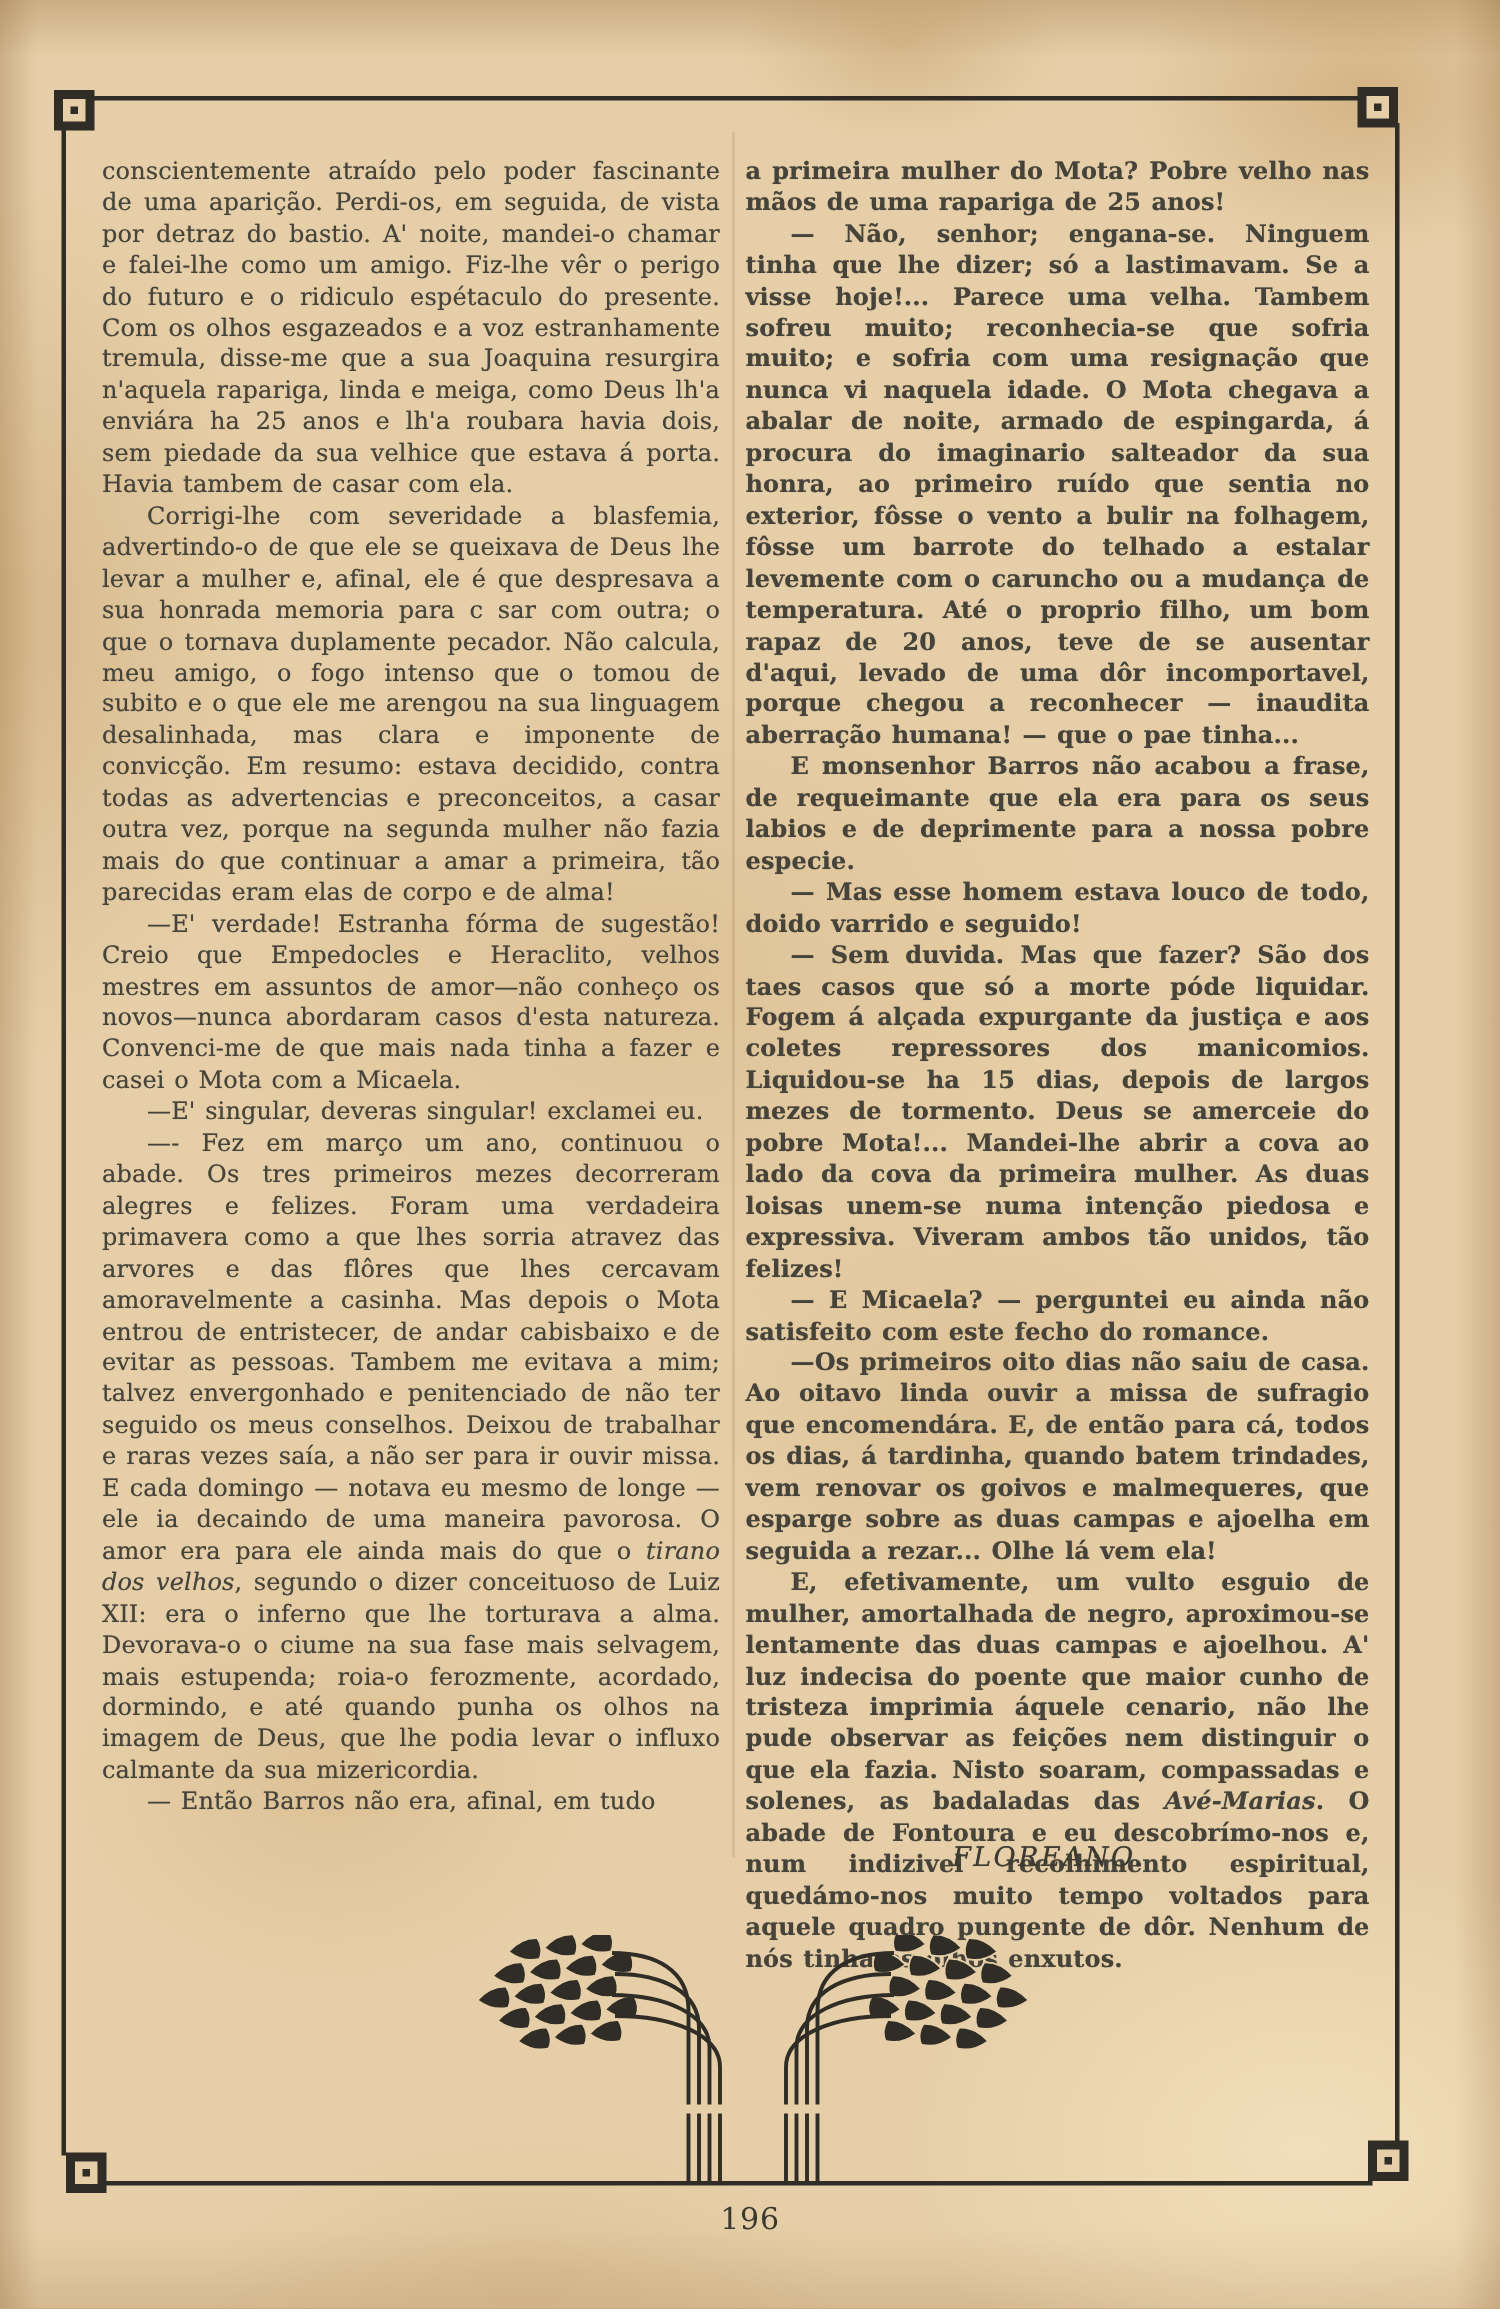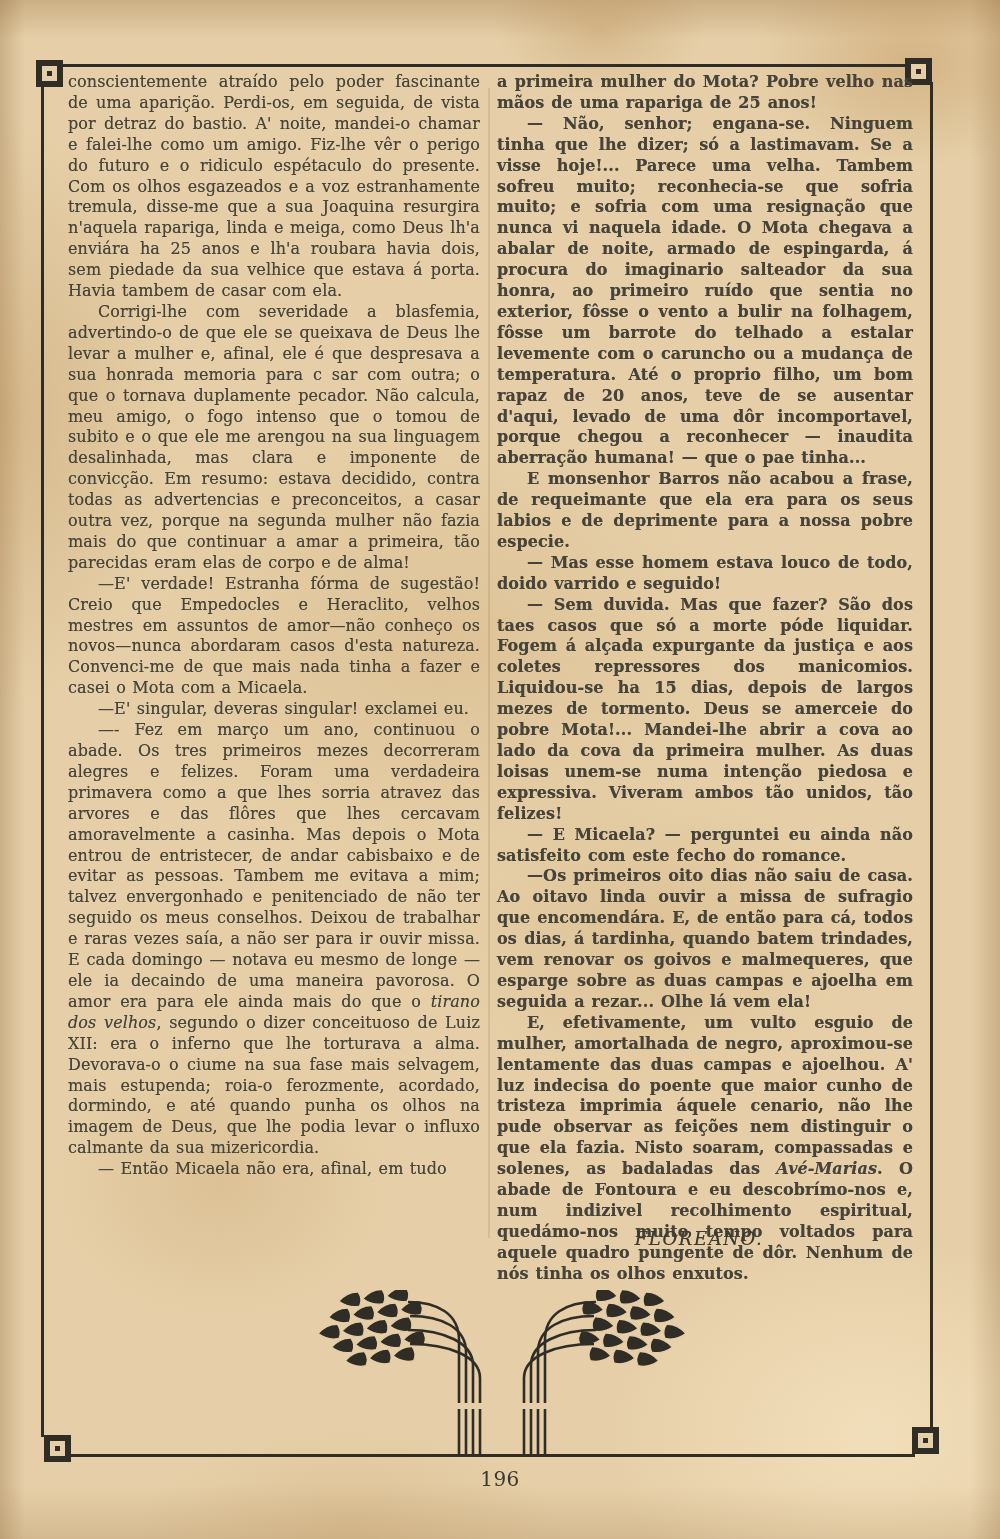--- a/index.html
+++ b/index.html
@@ -32,21 +32,21 @@
   .line-bottom{left:68px;top:1454px;width:847px;height:3px;}
   .corner{position:absolute;width:27px;height:27px;background:var(--frame);}
   .corner::before{content:"";position:absolute;inset:6px;background:var(--paper);}
   .corner::after{content:"";position:absolute;inset:11px;background:var(--frame);}
   .corner-tl{left:36px;top:60px;}
   .corner-tr{left:905px;top:58px;}
   .corner-bl{left:44px;top:1435px;}
   .corner-br{left:912px;top:1427px;}
   .gutter{position:absolute;left:488px;top:88px;width:2px;height:1150px;background:rgba(110,80,45,.14);}
   .col{
-    position:absolute;top:72px;
+    position:absolute;top:104px;
     font-size:16px;line-height:20.9px;
     text-align:justify;text-justify:inter-word;
     letter-spacing:.1px;word-spacing:1.2px;
     hyphens:auto;-webkit-hyphens:auto;
     text-shadow:0 0 .5px rgba(58,54,44,.55);
   }
   .col-left{left:68px;width:412px;}
   .col-right{left:497px;width:416px;font-weight:bold;}
   .col p{margin:0;text-indent:30px;}
   .col p.noindent{text-indent:0;}
@@ -78,21 +78,21 @@
   <div class="corner corner-br"></div>
 
   <div class="gutter"></div>
 
   <div class="col col-left">
       <p class="noindent"><span>conscientemente atraído pelo poder fascinante de uma aparição. Perdi-os, em seguida, de vista por detraz do bastio. A' noite, mandei-o chamar e falei-lhe como um amigo. Fiz-lhe vêr o perigo do futuro e o ridiculo espétaculo do presente. Com os olhos esgazeados e a voz estranhamente tremula, disse-me que a sua Joaquina resurgira n'aquela rapariga, linda e meiga, como Deus lh'a enviára ha 25 anos e lh'a roubara havia dois, sem piedade da sua velhice que estava á porta. Havia tambem de casar com ela.</span></p>
       <p><span>Corrigi-lhe com severidade a blasfemia, advertindo-o de que ele se queixava de Deus lhe levar a mulher e, afinal, ele é que despresava a sua honrada memoria para c sar com outra; o que o tornava duplamente pecador. Não calcula, meu amigo, o fogo intenso que o tomou de subito e o que ele me arengou na sua linguagem desalinhada, mas clara e imponente de convicção. Em resumo: estava decidido, contra todas as advertencias e preconceitos, a casar outra vez, porque na segunda mulher não fazia mais do que continuar a amar a primeira, tão parecidas eram elas de corpo e de alma!</span></p>
       <p><span>—E' verdade! Estranha fórma de sugestão! Creio que Empedocles e Heraclito, velhos mestres em assuntos de amor—não conheço os novos—nunca abordaram casos d'esta natureza. Convenci-me de que mais nada tinha a fazer e casei o Mota com a Micaela.</span></p>
       <p><span>—E' singular, deveras singular! exclamei eu.</span></p>
       <p><span>—- Fez em março um ano, continuou o abade. Os tres primeiros mezes decorreram alegres e felizes. Foram uma verdadeira primavera como a que lhes sorria atravez das arvores e das flôres que lhes cercavam amoravelmente a casinha. Mas depois o Mota entrou de entristecer, de andar cabisbaixo e de evitar as pessoas. Tambem me evitava a mim; talvez envergonhado e penitenciado de não ter seguido os meus conselhos. Deixou de trabalhar e raras vezes saía, a não ser para ir ouvir missa. E cada domingo — notava eu mesmo de longe — ele ia decaindo de uma maneira pavorosa. O amor era para ele ainda mais do que o </span><i>tirano dos velhos</i><span>, segundo o dizer conceituoso de Luiz XII: era o inferno que lhe torturava a alma. Devorava-o o ciume na sua fase mais selvagem, mais estupenda; roia-o ferozmente, acordado, dormindo, e até quando punha os olhos na imagem de Deus, que lhe podia levar o influxo calmante da sua mizericordia.</span></p>
-      <p><span>— Então Micaela não era, afinal, em tudo</span></p>
+      <p><span>— Então Barros não era, afinal, em tudo</span></p>
     </div>
   <div class="col col-right">
       <p class="noindent"><span>a primeira mulher do Mota? Pobre velho nas mãos de uma rapariga de 25 anos!</span></p>
       <p><span>— Não, senhor; engana-se. Ninguem tinha que lhe dizer; só a lastimavam. Se a visse hoje!... Parece uma velha. Tambem sofreu muito; reconhecia-se que sofria muito; e sofria com uma resignação que nunca vi naquela idade. O Mota chegava a abalar de noite, armado de espingarda, á procura do imaginario salteador da sua honra, ao primeiro ruído que sentia no exterior, fôsse o vento a bulir na folhagem, fôsse um barrote do telhado a estalar levemente com o caruncho ou a mudança de temperatura. Até o proprio filho, um bom rapaz de 20 anos, teve de se ausentar d'aqui, levado de uma dôr incomportavel, porque chegou a reconhecer — inaudita aberração humana! — que o pae tinha...</span></p>
       <p><span>E monsenhor Barros não acabou a frase, de requeimante que ela era para os seus labios e de deprimente para a nossa pobre especie.</span></p>
       <p><span>— Mas esse homem estava louco de todo, doido varrido e seguido!</span></p>
       <p><span>— Sem duvida. Mas que fazer? São dos taes casos que só a morte póde liquidar. Fogem á alçada expurgante da justiça e aos coletes repressores dos manicomios. Liquidou-se ha 15 dias, depois de largos mezes de tormento. Deus se amerceie do pobre Mota!... Mandei-lhe abrir a cova ao lado da cova da primeira mulher. As duas loisas unem-se numa intenção piedosa e expressiva. Viveram ambos tão unidos, tão felizes!</span></p>
       <p><span>— E Micaela? — perguntei eu ainda não satisfeito com este fecho do romance.</span></p>
       <p><span>—Os primeiros oito dias não saiu de casa. Ao oitavo linda ouvir a missa de sufragio que encomendára. E, de então para cá, todos os dias, á tardinha, quando batem trindades, vem renovar os goivos e malmequeres, que esparge sobre as duas campas e ajoelha em seguida a rezar... Olhe lá vem ela!</span></p>
       <p><span>E, efetivamente, um vulto esguio de mulher, amortalhada de negro, aproximou-se lentamente das duas campas e ajoelhou. A' luz indecisa do poente que maior cunho de tristeza imprimia áquele cenario, não lhe pude observar as feições nem distinguir o que ela fazia. Nisto soaram, compassadas e solenes, as badaladas das </span><i>Avé-Marias</i><span>. O abade de Fontoura e eu descobrímo-nos e, num indizivel recolhimento espiritual, quedámo-nos muito tempo voltados para aquele quadro pungente de dôr. Nenhum de nós tinha os olhos enxutos.</span></p>

